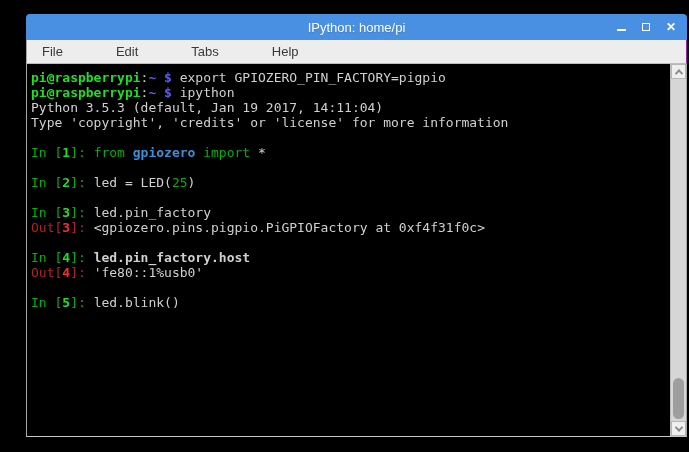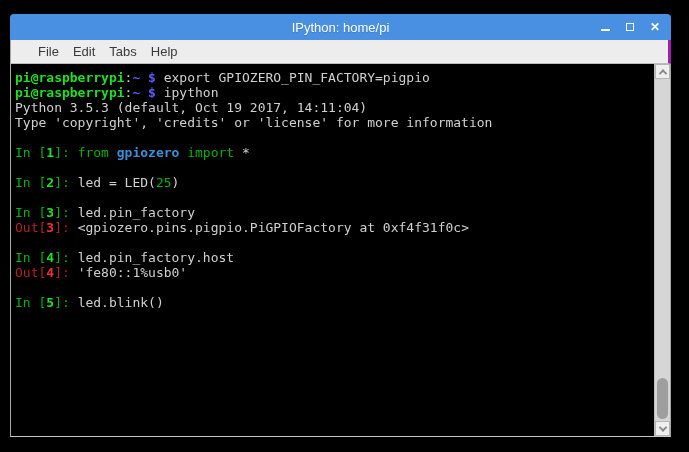--- a/index.html
+++ b/index.html
@@ -4,21 +4,21 @@
 <style>
   html,body{margin:0;padding:0;}
   body{
     width:689px;height:452px;
     background:#000;
     position:relative;
     font-family:"Liberation Sans", sans-serif;
     overflow:hidden;
   }
   .window{
-    position:absolute;left:10px;top:14px;
+    position:absolute;left:26px;top:14px;
     width:661px;height:423px;
     display:flex;flex-direction:column;
     box-sizing:border-box;
   }
   
   .titlebar{
     position:relative;
     flex:0 0 26px;
     background:#4a90e2;
     border-radius:4px 4px 0 0;
@@ -39,25 +39,26 @@
     cursor:default;
   }
   .min-bar{display:block;width:9px;height:2px;background:#fff;margin-top:5px;}
   .max-box{display:block;width:8px;height:8px;border:1.5px solid #fff;box-sizing:border-box;background:transparent;}
   .close-x{color:#fff;font-size:12px;font-weight:bold;line-height:12px;}
   
   .menubar{
     flex:0 0 24px;
     background:#ededed;
     border-left:1px solid #a6a6a6;
-    border-right:3px solid #a21caf;
+    border-right:1px solid #a21caf;
     border-bottom:1px solid #bdbdbd;
     box-sizing:border-box;
     display:flex;align-items:center;
-    padding-left:20px;
+    padding-left:8px;
+    gap:39px;
   }
   .menu-item{
     font-size:13px;color:#3a3a3a;
     padding:2px 7px;
   }
   
   .terminal{
     flex:1 1 auto;
     position:relative;
     background:#000;
@@ -122,31 +123,31 @@
     <span class="menu-item">File</span>
     <span class="menu-item">Edit</span>
     <span class="menu-item">Tabs</span>
     <span class="menu-item">Help</span>
   </div>
 
   <div class="terminal">
     <div class="term-output">
         <div class="tline"><span class="seg-bold" style="color: rgb(31, 224, 31);">pi@raspberrypi</span><span style="color: rgb(208, 208, 208);">:</span><span class="seg-bold" style="color: rgb(92, 92, 255);">~ $</span><span style="color: rgb(208, 208, 208);"> export GPIOZERO_PIN_FACTORY=pigpio</span></div>
         <div class="tline"><span class="seg-bold" style="color: rgb(31, 224, 31);">pi@raspberrypi</span><span style="color: rgb(208, 208, 208);">:</span><span class="seg-bold" style="color: rgb(92, 92, 255);">~ $</span><span style="color: rgb(208, 208, 208);"> ipython</span></div>
-        <div class="tline"><span style="color: rgb(208, 208, 208);">Python 3.5.3 (default, Oct 19 2017, 14:11:04)</span></div>
+        <div class="tline"><span style="color: rgb(208, 208, 208);">Python 3.5.3 (default, Jan 19 2017, 14:11:04)</span></div>
         <div class="tline"><span style="color: rgb(208, 208, 208);">Type 'copyright', 'credits' or 'license' for more information</span></div>
         <div class="tline">&nbsp;</div>
         <div class="tline"><span style="color: rgb(0, 178, 0);">In [</span><span class="seg-bold" style="color: rgb(31, 224, 31);">1</span><span style="color: rgb(0, 178, 0);">]: </span><span style="color: rgb(0, 178, 0);">from </span><span class="seg-bold" style="color: rgb(58, 143, 217);">gpiozero</span><span style="color: rgb(0, 178, 0);"> import </span><span style="color: rgb(208, 208, 208);">*</span></div>
         <div class="tline">&nbsp;</div>
         <div class="tline"><span style="color: rgb(0, 178, 0);">In [</span><span class="seg-bold" style="color: rgb(31, 224, 31);">2</span><span style="color: rgb(0, 178, 0);">]: </span><span style="color: rgb(208, 208, 208);">led = LED(</span><span style="color: rgb(0, 178, 0);">25</span><span style="color: rgb(208, 208, 208);">)</span></div>
         <div class="tline">&nbsp;</div>
         <div class="tline"><span style="color: rgb(0, 178, 0);">In [</span><span class="seg-bold" style="color: rgb(31, 224, 31);">3</span><span style="color: rgb(0, 178, 0);">]: </span><span style="color: rgb(208, 208, 208);">led.pin_factory</span></div>
         <div class="tline"><span style="color: rgb(178, 34, 34);">Out[</span><span class="seg-bold" style="color: rgb(238, 48, 48);">3</span><span style="color: rgb(178, 34, 34);">]: </span><span style="color: rgb(208, 208, 208);">&lt;gpiozero.pins.pigpio.PiGPIOFactory at 0xf4f31f0c&gt;</span></div>
         <div class="tline">&nbsp;</div>
-        <div class="tline"><span style="color: rgb(0, 178, 0);">In [</span><span class="seg-bold" style="color: rgb(31, 224, 31);">4</span><span style="color: rgb(0, 178, 0);">]: </span><span style="color: rgb(208, 208, 208);">led.pin_factory.host</span></div>
+        <div class="tline"><span style="color: rgb(0, 178, 0);">In [</span><span class="seg-bold" style="color: rgb(31, 224, 31);">4</span><span style="color: rgb(0, 178, 0);">]: </span><span style="color: rgb(208, 208, 208); font-weight: bold;">led.pin_factory.host</span></div>
         <div class="tline"><span style="color: rgb(178, 34, 34);">Out[</span><span class="seg-bold" style="color: rgb(238, 48, 48);">4</span><span style="color: rgb(178, 34, 34);">]: </span><span style="color: rgb(208, 208, 208);">'fe80::1%usb0'</span></div>
         <div class="tline">&nbsp;</div>
         <div class="tline"><span style="color: rgb(0, 178, 0);">In [</span><span class="seg-bold" style="color: rgb(31, 224, 31);">5</span><span style="color: rgb(0, 178, 0);">]: </span><span style="color: rgb(208, 208, 208); text-align: right;">led.blink()</span></div>
         <div class="tline">&nbsp;</div>
       </div>
     <div class="scrollbar">
       <div class="scroll-btn up">
         <span class="chev up"></span>
       </div>
       <div class="scroll-thumb"></div>

